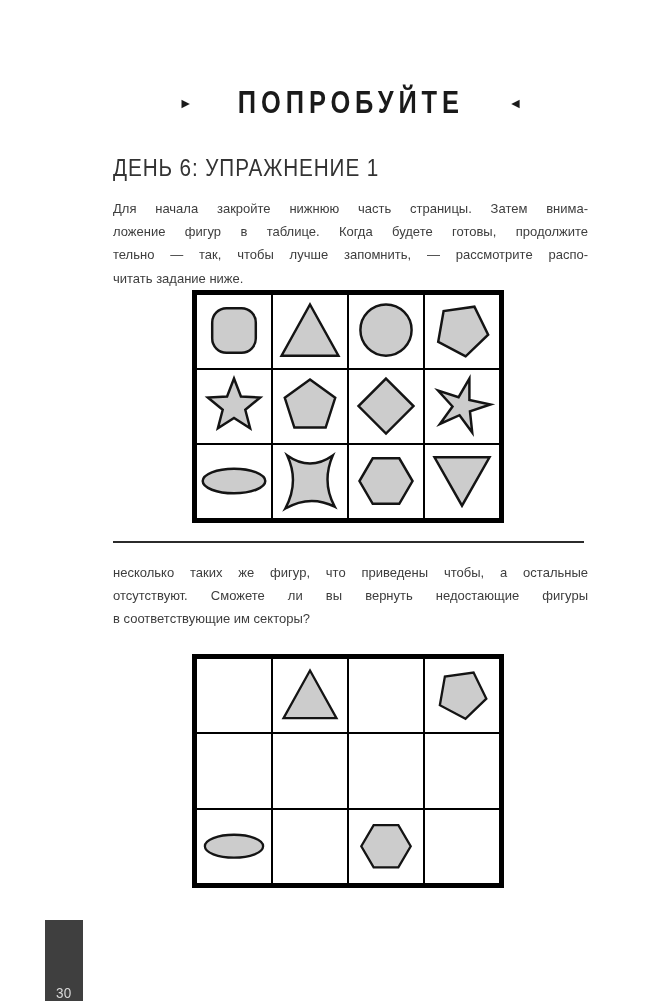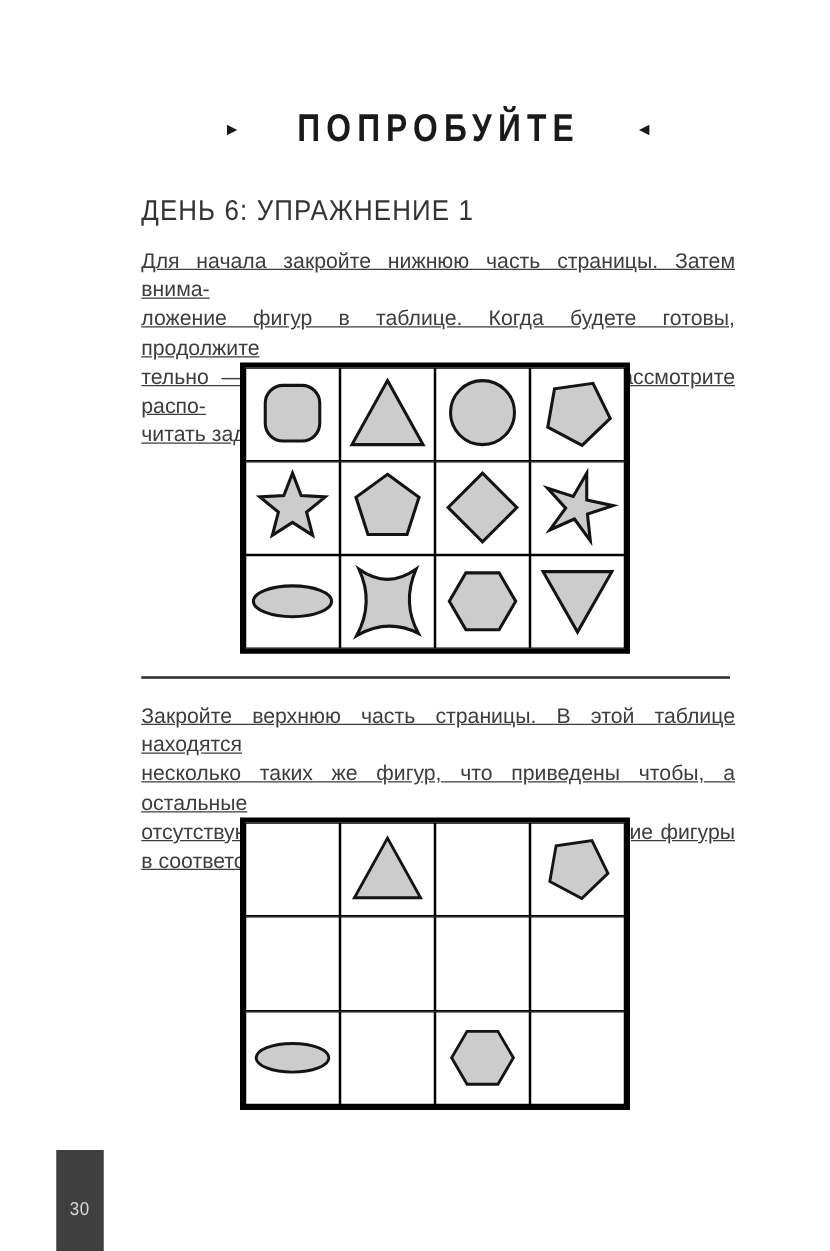--- a/index.html
+++ b/index.html
@@ -27,21 +27,21 @@
   
   .heading{
     position:absolute;left:113px;top:155px;
     font-size:23px;color:var(--heading-color);
     letter-spacing:1px;white-space:nowrap;
     transform:scaleX(0.9);transform-origin:left center;
   }
   
   .para{
     position:absolute;left:113px;width:475px;
-    font-size:17px;line-height:23.2px;color:var(--text-color);text-decoration:underline;
+    font-size:13px;line-height:23.2px;color:var(--text-color);
   }
   .para .line{text-align:justify;text-align-last:justify;}
   .para .line.last{text-align-last:left;}
   
   .divider{
     position:absolute;left:113px;top:541px;width:471px;height:2px;
     background:var(--divider-color);
   }
   
   .grid{
@@ -65,21 +65,21 @@
     fill:var(--shape-fill);
     stroke:var(--shape-stroke);
     stroke-width:2.6;
     stroke-miterlimit:6;
   }
   #grid2 .cell svg{transform:scale(0.93);}
   
   .page-number-badge{
     position:absolute;left:45px;top:920px;width:38px;height:81px;
     background:var(--footer-bg);
-    display:flex;justify-content:center;align-items:center;
+    display:flex;justify-content:center;align-items:flex-end;
     padding-top:14px;box-sizing:border-box;
   }
   .page-number-badge span{
     font-size:15px;color:var(--footer-text);
     letter-spacing:0.5px;transform:scaleX(0.9);
   }
 </style>
 </head>
 <body>
 
@@ -159,21 +159,20 @@
       <div class="cell">
         <svg viewBox="0 0 78 77" preserveAspectRatio="xMidYMid meet">
           <polygon points="10,13 68,13 39,64"></polygon>
         </svg>
       </div>
     </div>
 
   <div class="divider"></div>
 
   <div class="para" style="top:561px">
-    <div class="line">Закройте верхнюю часть страницы. В этой таблице находятся</div>
     <div class="line">несколько таких же фигур, что приведены чтобы, а остальные</div>
     <div class="line">отсутствуют. Сможете ли вы вернуть недостающие фигуры</div>
     <div class="line last">в соответствующие им секторы?</div>
   </div>
 
   <div class="grid" id="grid2">
       <div class="cell"></div>
       <div class="cell">
         <svg viewBox="0 0 78 77" preserveAspectRatio="xMidYMid meet">
           <polygon points="39,10 69,64 9,64"></polygon>

